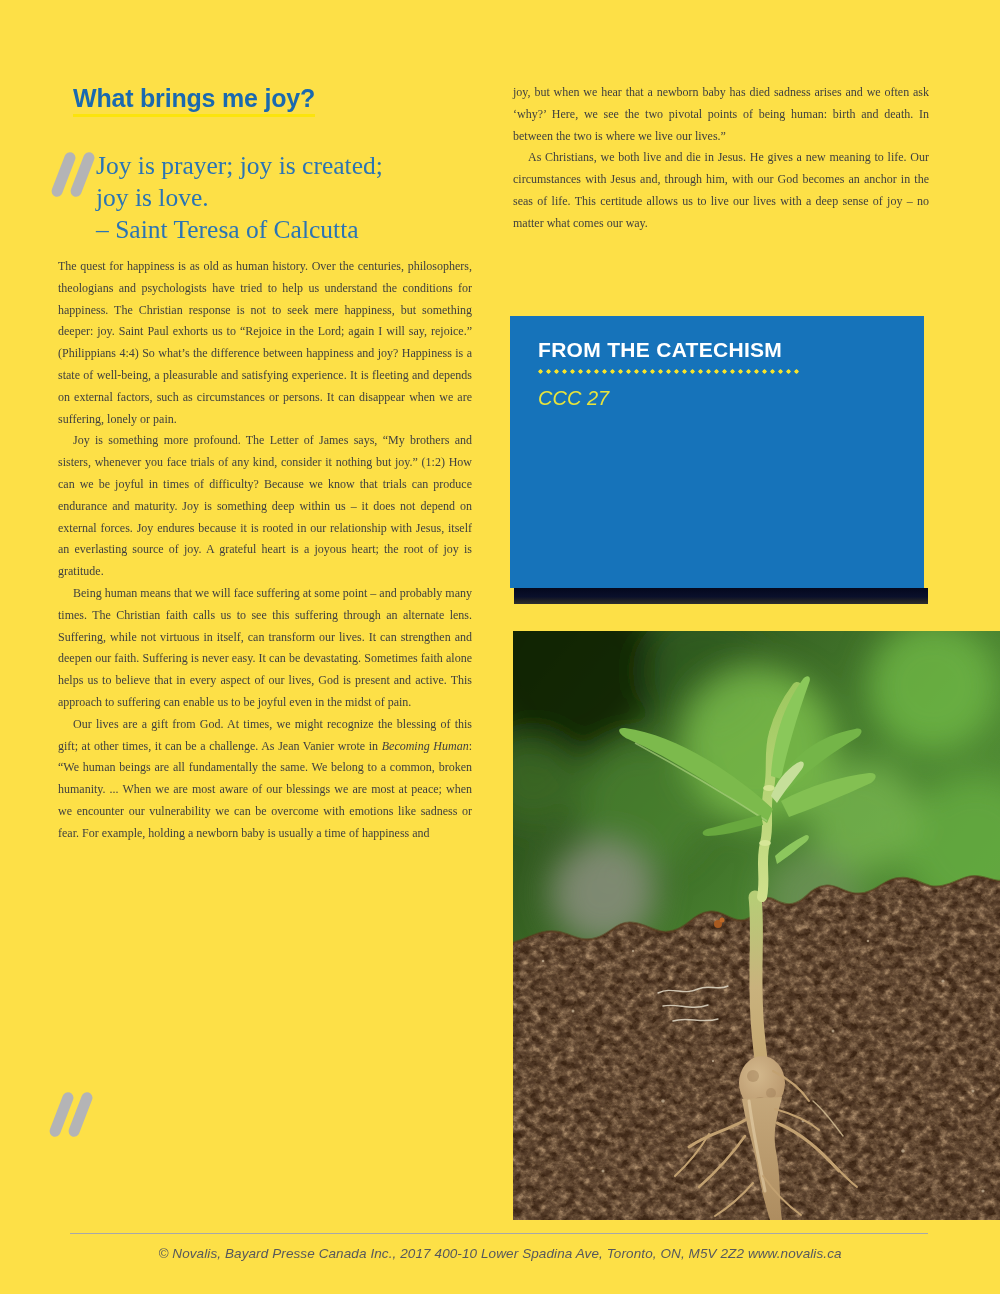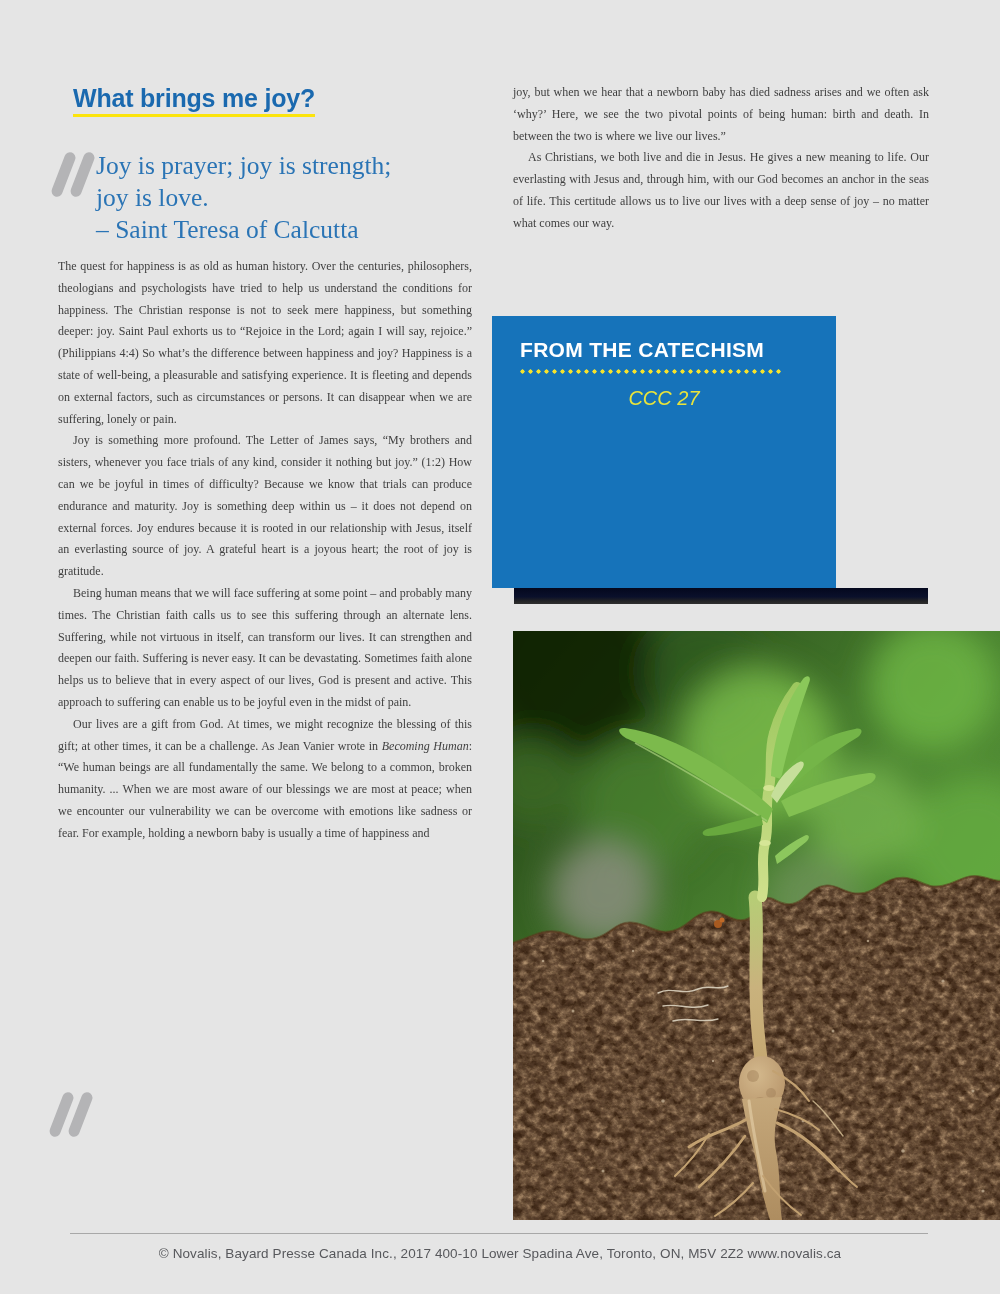--- a/index.html
+++ b/index.html
@@ -1,16 +1,16 @@
 <!DOCTYPE html>
 <html><head>
 <meta charset="utf-8">
 <style>
   html,body{margin:0;padding:0;background:#ffffff;}
-  .page{position:relative;width:1000px;height:1294px;background:#e5e5e5;overflow:hidden;
+  .page{position:relative;width:1000px;height:1294px;background:#fde047;overflow:hidden;
         font-family:"Liberation Sans",sans-serif;}
 
   
   .page-title{position:absolute;left:73px;top:84px;margin:0;
       font-size:25px;font-weight:bold;color:#1a69af;letter-spacing:-0.2px;line-height:1.12;
       border-bottom:3px solid #fce40c;padding-bottom:2px;}
 
   
   .pull-quote{position:absolute;font-family:"Liberation Serif",serif;color:#2a74b5;
       font-size:25.5px;line-height:32px;white-space:pre-line;}
@@ -26,65 +26,65 @@
 
   
   .body-col{position:absolute;font-family:"Liberation Serif",serif;font-size:12px;
       line-height:21.8px;color:#3f3f3f;text-align:justify;}
   #col-left{left:58px;top:256px;width:414px;}
   #col-right{left:513px;top:82px;width:416px;}
   .body-col p{margin:0;}
   .body-col p.ind{text-indent:15px;}
 
   
-  .catechism{position:absolute;left:492px;top:316px;width:344px;height:272px;background:#1673ba;
+  .catechism{position:absolute;left:510px;top:316px;width:414px;height:272px;background:#1673ba;
       box-sizing:border-box;padding:22px 28px;}
   .cat-heading{margin:0;font-size:21px;color:#ffffff;font-weight:bold;letter-spacing:0.3px;line-height:1.1;}
   .cat-dots{width:264px;height:5px;margin:8px 0 13px;
       background-image:radial-gradient(circle at 2.5px 2.5px,#f5e32d 1.9px,rgba(0,0,0,0) 2.3px);
       background-size:8px 5px;background-repeat:repeat-x;}
   .cat-body{font-size:20px;line-height:26.5px;color:#eef4fa;white-space:pre-line;}
-  .cat-cite{margin-top:12px;font-size:20px;font-style:italic;color:#e9e43b;text-align:center;}
+  .cat-cite{margin-top:12px;font-size:20px;font-style:italic;color:#e9e43b;}
   .cat-shadow{position:absolute;left:514px;top:588px;width:414px;height:16px;
       background:linear-gradient(180deg,#04081e 0%,#0a102b 55%,#232325 82%,#2f2f2f 100%);}
 
   
   .photo{position:absolute;left:513px;top:631px;width:487px;height:589px;}
   .photo svg{display:block;width:100%;height:100%;}
 
   
   .footer-rule{position:absolute;left:70px;top:1233px;width:858px;height:1px;background:#a8a8a8;}
   .footer-text{position:absolute;left:0;top:1246px;width:1000px;text-align:center;
-      font-size:13.5px;color:#57585c;letter-spacing:0.1px;}
+      font-size:13.5px;color:#57585c;letter-spacing:0.1px;font-style:italic;}
 </style>
 </head>
 <body>
 
 <div class="page">
 
   <h1 class="page-title">What brings me joy?</h1>
 
   <div class="qmarks" id="qm-top">
     <span class="qbar b1"></span>
     <span class="qbar b2"></span>
   </div>
-  <div class="pull-quote" id="quote-top">Joy is prayer; joy is strength;
+  <div class="pull-quote" id="quote-top">Joy is prayer; joy is created;
 joy is love.
 – Saint Teresa of Calcutta</div>
 
   <div class="body-col" id="col-left">
     <p>The quest for happiness is as old as human history. Over the centuries, philosophers, theologians and psychologists have tried to help us understand the conditions for happiness. The Christian response is not to seek mere happiness, but something deeper: joy. Saint Paul exhorts us to “Rejoice in the Lord; again I will say, rejoice.” (Philippians 4:4) So what’s the difference between happiness and joy? Happiness is a state of well-being, a pleasurable and satisfying experience. It is fleeting and depends on external factors, such as circumstances or persons. It can disappear when we are suffering, lonely or pain.</p>
     <p class="ind">Joy is something more profound. The Letter of James says, “My brothers and sisters, whenever you face trials of any kind, consider it nothing but joy.” (1:2) How can we be joyful in times of difficulty? Because we know that trials can produce endurance and maturity. Joy is something deep within us – it does not depend on external forces. Joy endures because it is rooted in our relationship with Jesus, itself an everlasting source of joy. A grateful heart is a joyous heart; the root of joy is gratitude.</p>
     <p class="ind">Being human means that we will face suffering at some point – and probably many times. The Christian faith calls us to see this suffering through an alternate lens. Suffering, while not virtuous in itself, can transform our lives. It can strengthen and deepen our faith. Suffering is never easy. It can be devastating. Sometimes faith alone helps us to believe that in every aspect of our lives, God is present and active. This approach to suffering can enable us to be joyful even in the midst of pain.</p>
     <p class="ind"><span>Our lives are a gift from God. At times, we might recognize the blessing of this gift; at other times, it can be a challenge. As Jean Vanier wrote in </span><i>Becoming Human</i><span>: “We human beings are all fundamentally the same. We belong to a common, broken humanity. ... When we are most aware of our blessings we are most at peace; when we encounter our vulnerability we can be overcome with emotions like sadness or fear. For example, holding a newborn baby is usually a time of happiness and</span></p>
   </div>
 
   <div class="body-col" id="col-right">
     <p>joy, but when we hear that a newborn baby has died sadness arises and we often ask ‘why?’ Here, we see the two pivotal points of being human: birth and death. In between the two is where we live our lives.”</p>
-    <p class="ind">As Christians, we both live and die in Jesus. He gives a new meaning to life. Our everlasting with Jesus and, through him, with our God becomes an anchor in the seas of life. This certitude allows us to live our lives with a deep sense of joy – no matter what comes our way.</p>
+    <p class="ind">As Christians, we both live and die in Jesus. He gives a new meaning to life. Our circumstances with Jesus and, through him, with our God becomes an anchor in the seas of life. This certitude allows us to live our lives with a deep sense of joy – no matter what comes our way.</p>
   </div>
 
   <div class="catechism">
     <h2 class="cat-heading">FROM THE CATECHISM</h2>
     <div class="cat-dots"></div>
     <div class="cat-cite">CCC 27</div>
   </div>
   <div class="cat-shadow"></div>
 
   <div class="photo">

